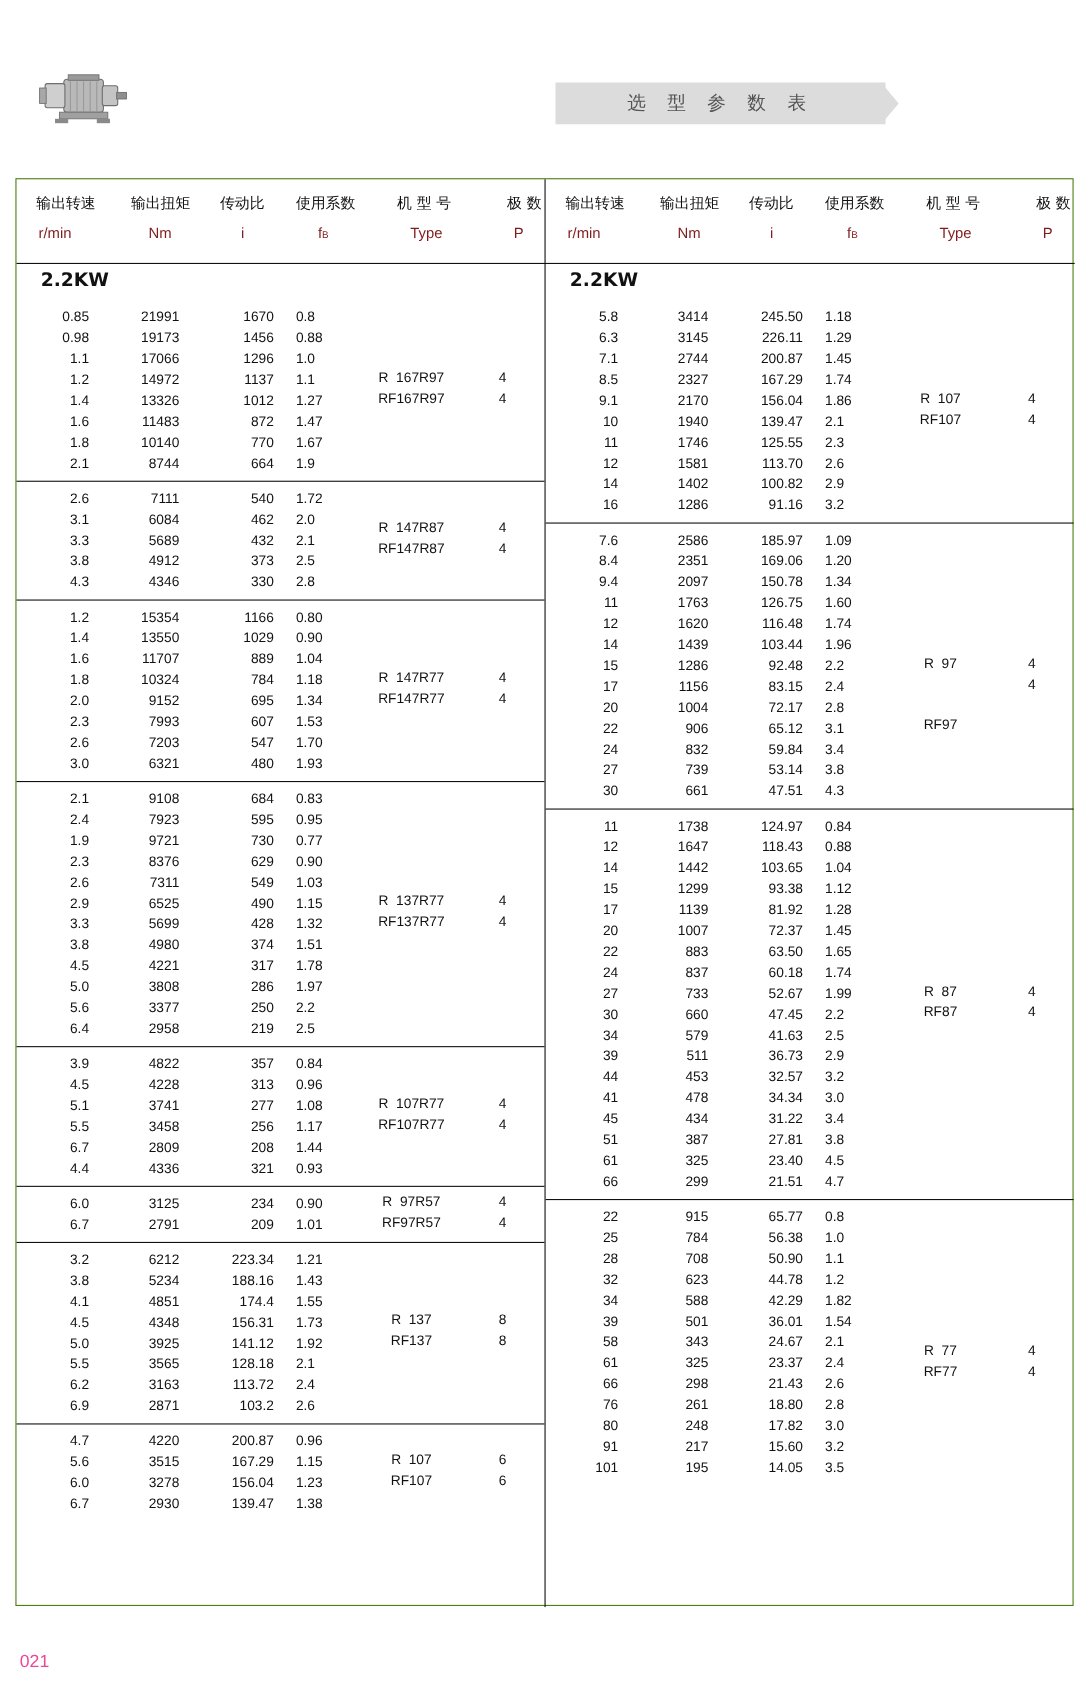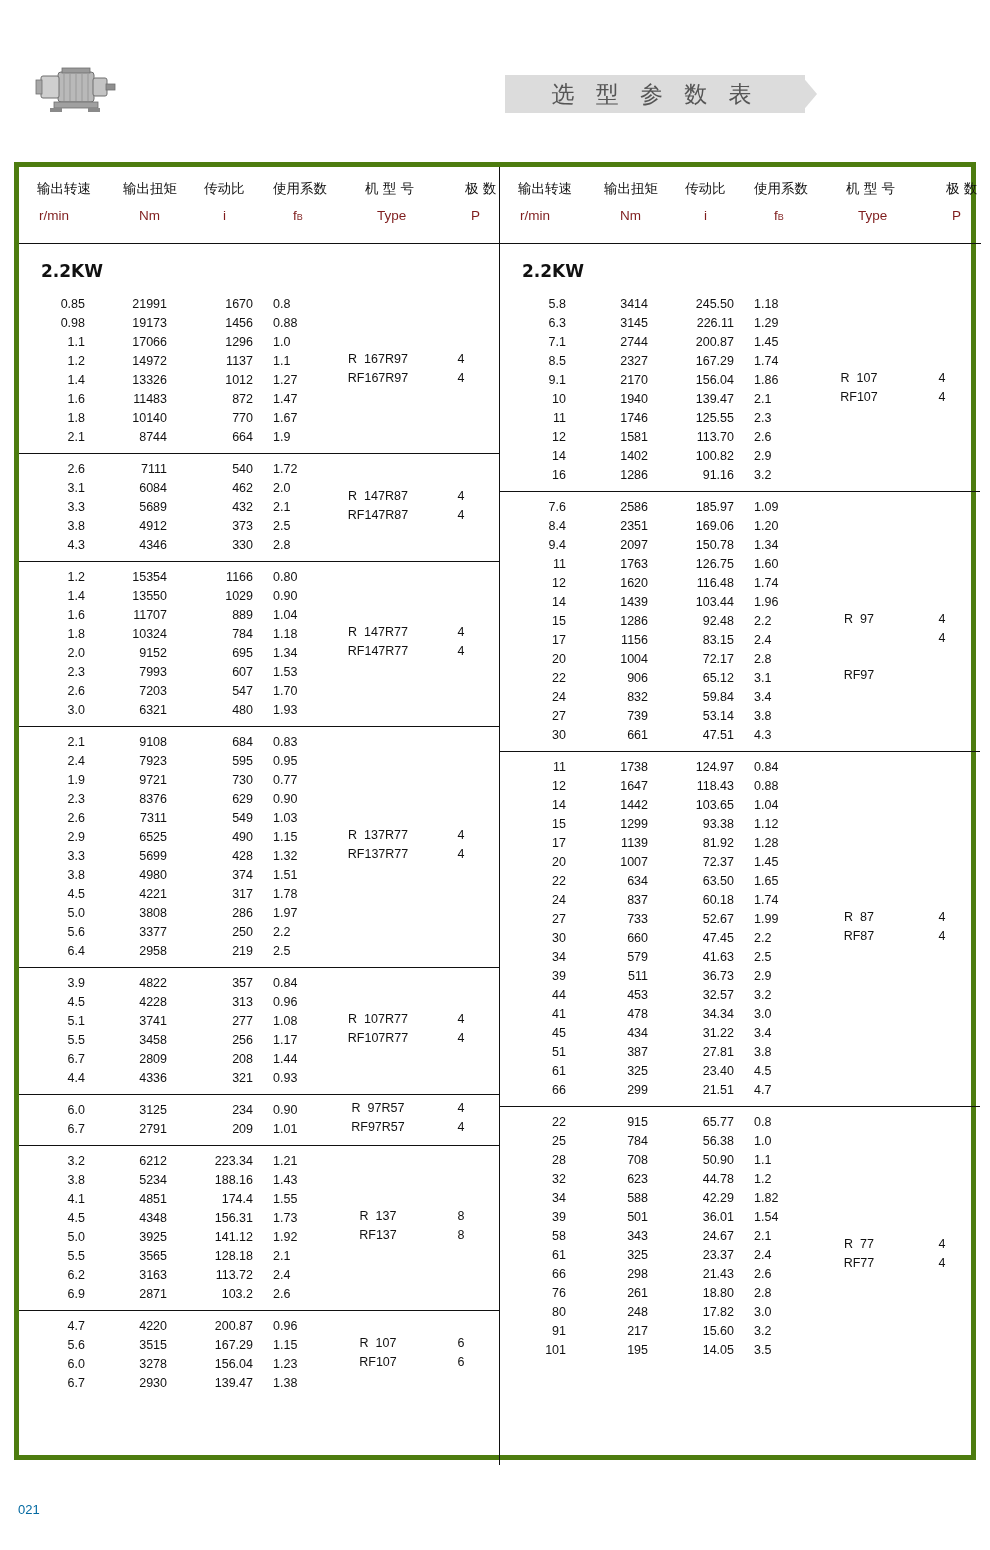--- a/index.html
+++ b/index.html
@@ -43,32 +43,32 @@
     border-top: 19px solid transparent;
     border-bottom: 19px solid transparent;
     border-left: 16px solid #dcdcdc;
   }
   .banner-text {
     position: absolute;
     left: 0; top: 0;
     width: 300px; height: 38px;
     line-height: 38px;
     text-align: center;
-    font-size: 23px;
+    font-size: 17px;
     letter-spacing: 7px;
     color: #555;
     font-family: "DejaVu Sans", sans-serif;
   }
 
   
   .sheet {
     position: absolute;
     left: 14px; top: 162px;
     width: 962px; height: 1298px;
-    border: 5px solid #4d7c0f;
+    border: 1px solid #4d7c0f;
   }
   .col-split {
     position: absolute;
     left: 480px; top: 0;
     width: 1px; height: 1298px;
     background: #111;
   }
   .head-rule {
     position: absolute;
     left: 0; top: 76px;
@@ -115,21 +115,20 @@
   .u-nm    { left: 120px; }
   .u-ratio { left: 204px; }
   .u-fb    { left: 274px; }
   .u-type  { left: 358px; }
   .u-p     { left: 452px; }
 
   
   .kwrow {
     position: relative;
     height: 34px;
-    margin-top: 12px;
   }
   .kwlabel {
     position: absolute;
     left: 22px; top: 6px;
     font-size: 17px;
     font-weight: bold;
     font-family: "DejaVu Sans", sans-serif;
     color: #111;
   }
 
@@ -175,22 +174,22 @@
     text-align: center;
     font-size: 12.5px;
     color: #111;
   }
   .pad6 { height: 6px; }
 
   
   .pagenum {
     position: absolute;
     left: 18px; top: 1502px;
-    font-size: 13px;
-    color: #0369a1;
+    font-size: 16px;
+    color: #ec4899;
   }
 </style>
 </head>
 <body>
 
 <div class="header">
   <div class="motor-img">
     <svg viewBox="0 0 92 62" width="92" height="62">
       <rect x="30" y="14" width="36" height="30" rx="3" fill="#b9b9b9" stroke="#6f6f6f" stroke-width="1"></rect>
       <rect x="34" y="10" width="28" height="5" fill="#9a9a9a" stroke="#6f6f6f" stroke-width="0.8"></rect>
@@ -865,21 +864,21 @@
             <span class="c-fb">1.28</span>
           </div>
           <div class="row">
             <span class="c-rpm">20</span>
             <span class="c-nm">1007</span>
             <span class="c-ratio">72.37</span>
             <span class="c-fb">1.45</span>
           </div>
           <div class="row">
             <span class="c-rpm">22</span>
-            <span class="c-nm">634</span>
+            <span class="c-nm">883</span>
             <span class="c-ratio">63.50</span>
             <span class="c-fb">1.65</span>
           </div>
           <div class="row">
             <span class="c-rpm">24</span>
             <span class="c-nm">837</span>
             <span class="c-ratio">60.18</span>
             <span class="c-fb">1.74</span>
           </div>
           <div class="row">

